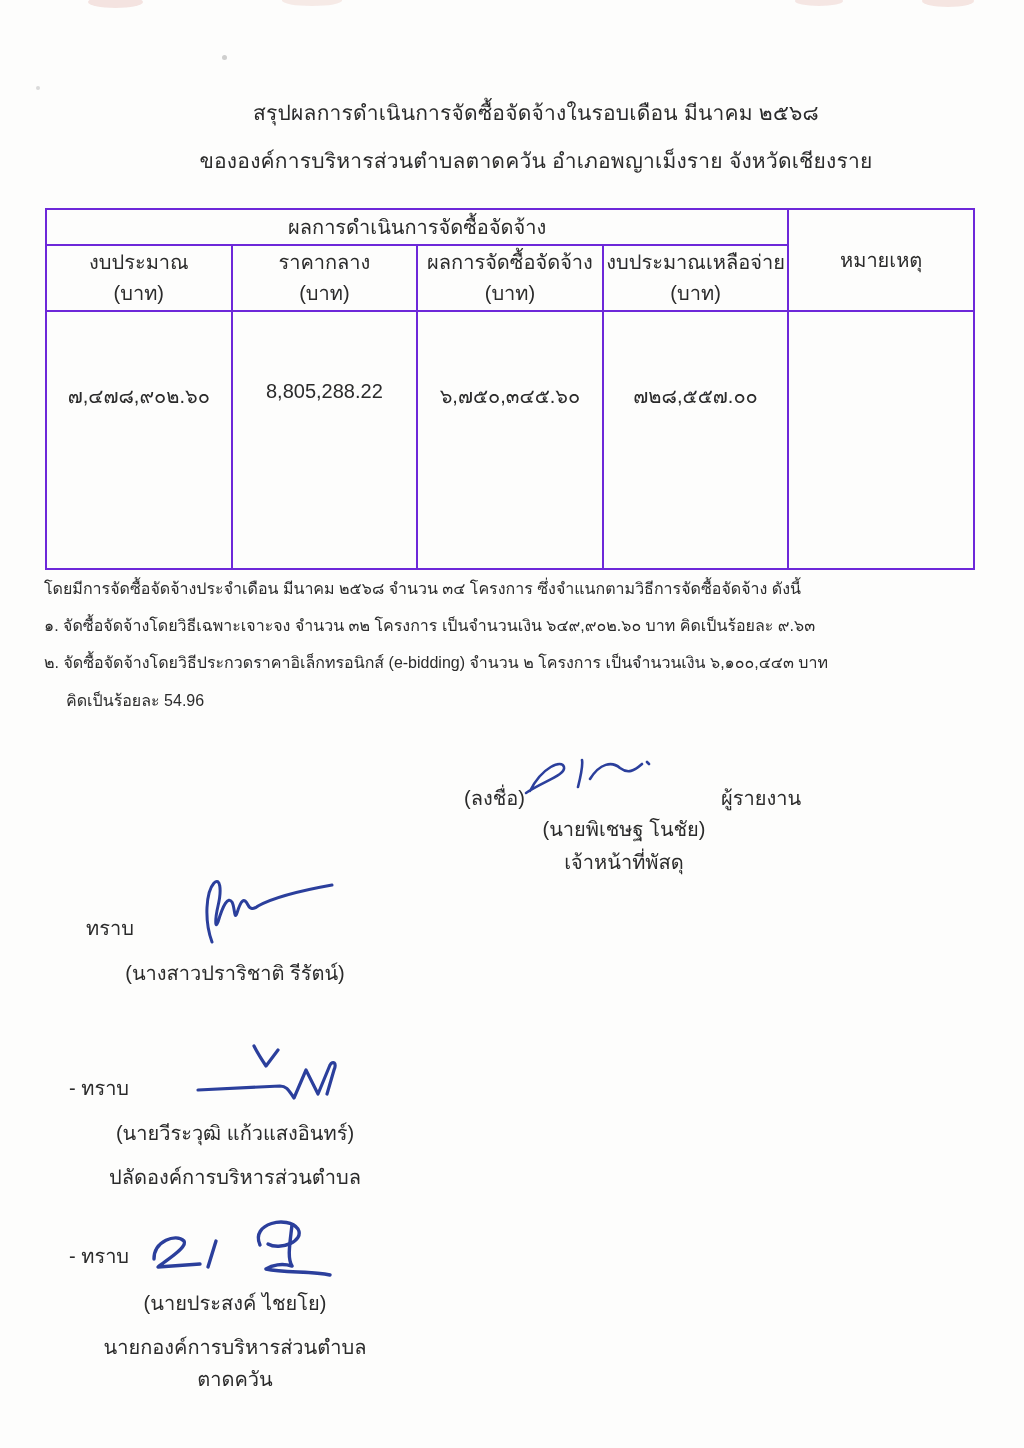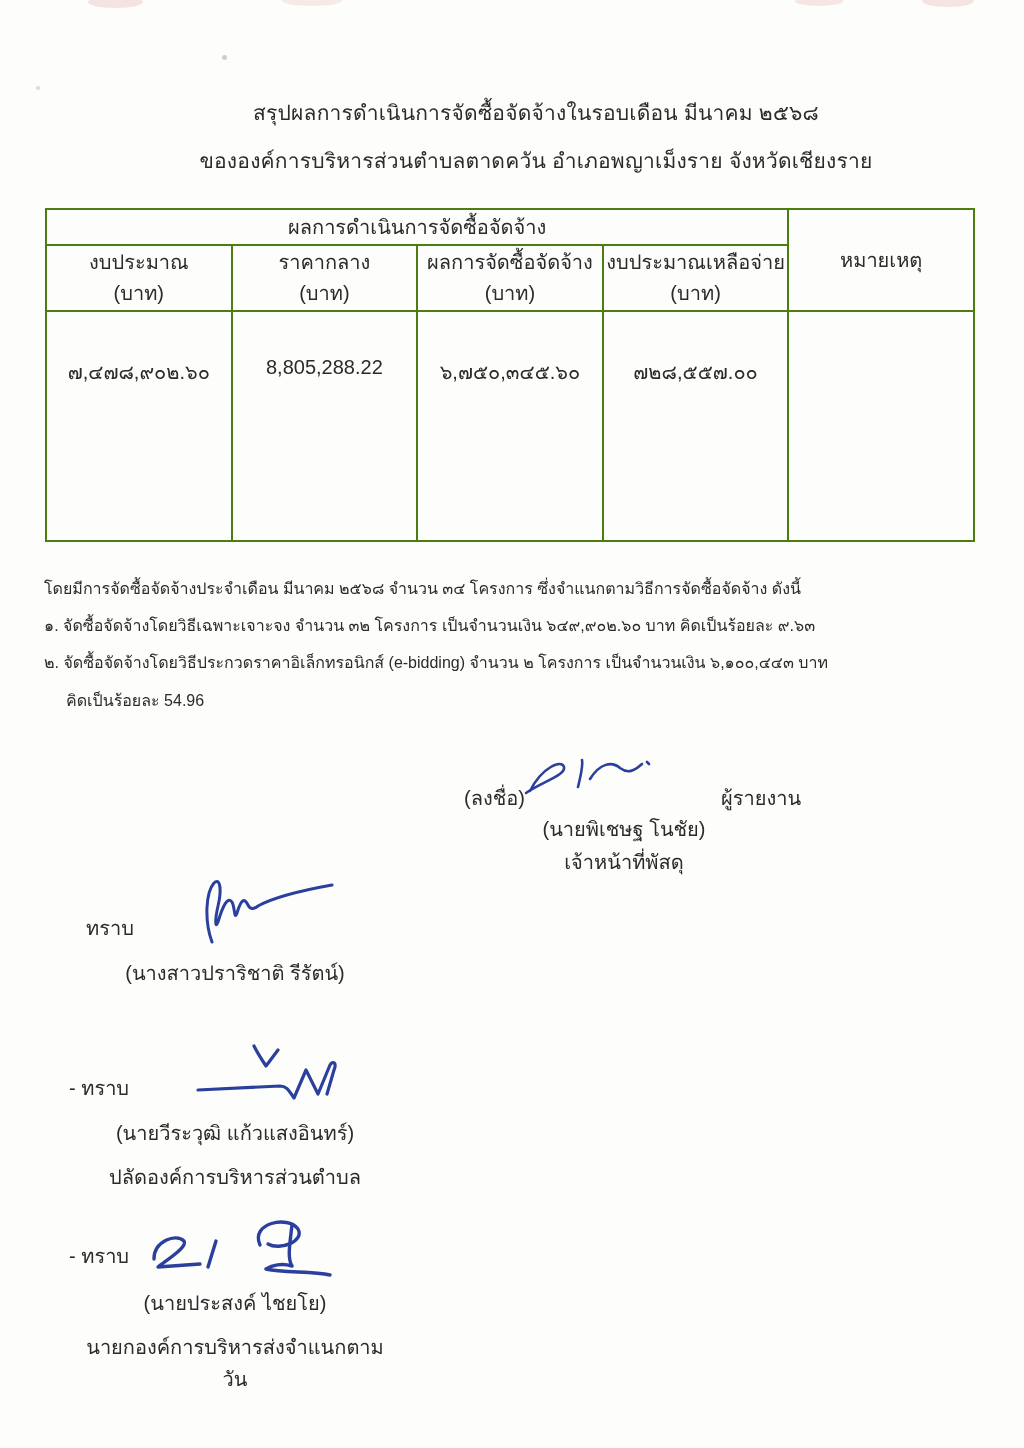--- a/index.html
+++ b/index.html
@@ -23,30 +23,30 @@
 
   
   table.summary-table {
     position: absolute;
     left: 45px; top: 208px;
     width: 930px;
     border-collapse: collapse;
     table-layout: fixed;
   }
   table.summary-table th, table.summary-table td {
-    border: 2px solid #4d7c0f;
+    border: 2px solid #6d28d9;
     font-weight: normal;
     font-size: 20px;
     text-align: center;
     vertical-align: middle;
     padding: 0;
   }
   tr.group-row th { height: 36px; }
   tr.colhead-row th { height: 66px; line-height: 31px; }
-  tr.data-row td { height: 230px; vertical-align: top; padding-top: 44px; }
+  tr.data-row td { height: 258px; vertical-align: top; padding-top: 68px; }
 
   
   .para-line { position: absolute; left: 44px; width: 950px; font-size: 16px; white-space: nowrap; }
 
   .doc-text { font-size: 20px; white-space: nowrap; }
 
   .sig-svg { position: absolute; }
   .sig-svg path { fill: none; stroke: #2b3f9c; stroke-linecap: round; stroke-linejoin: round; }
 
   .name-block { position: absolute; text-align: center; font-size: 20px; }
@@ -144,16 +144,16 @@
 
   <div class="abs doc-text" style="left:45px; top:1240px;">- ทราบ</div>
   <svg class="sig-svg" style="left:140px; top:1213px;" width="200" height="78" viewBox="0 0 200 78">
     <path d="M14 46 C14 28 36 20 44 28 C48 34 28 46 18 54 L60 51" stroke-width="3.4"></path>
     <path d="M68 54 L76 28" stroke-width="3.4"></path>
     <path d="M120 32 C110 10 148 2 158 16 C165 28 140 38 128 31" stroke-width="3.4"></path>
     <path d="M152 12 C150 30 147 45 152 53 C142 50 132 52 126 56 C144 60 172 58 190 62" stroke-width="3.4"></path>
   </svg>
   <div class="name-block" style="left:85px; top:1287px; width:300px;">
     <div>(นายประสงค์  ไชยโย)</div>
-    <div class="pos-line">นายกองค์การบริหารส่งจำแนกตามวัน</div>
+    <div class="pos-line">นายกองค์การบริหารส่วนตำบลตาดควัน</div>
   </div>
 
 </div>
 
 </body></html>

